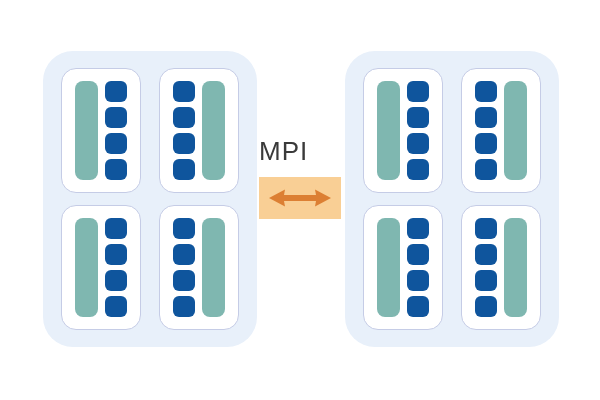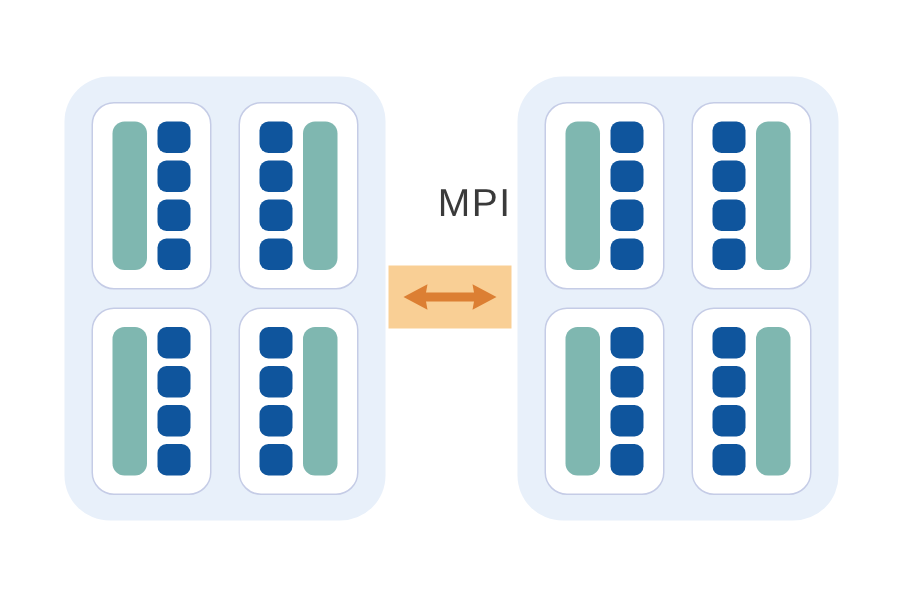--- a/index.html
+++ b/index.html
@@ -57,23 +57,23 @@
   }
   .core {
     width: 22px;
     height: 21px;
     border-radius: 6px;
     background: var(--core-blue, #0F559D);
   }
   .connector-label {
     position: absolute;
     left: 259px;
-    top: 120px;
+    top: 136px;
     width: 82px;
-    text-align: right;
+    text-align: left;
     font-size: 26px;
     letter-spacing: 1px;
     color: var(--label-text, #3A3A3A);
   }
   .connector-box {
     position: absolute;
     left: 259px;
     top: 177px;
     width: 82px;
     height: 42px;

